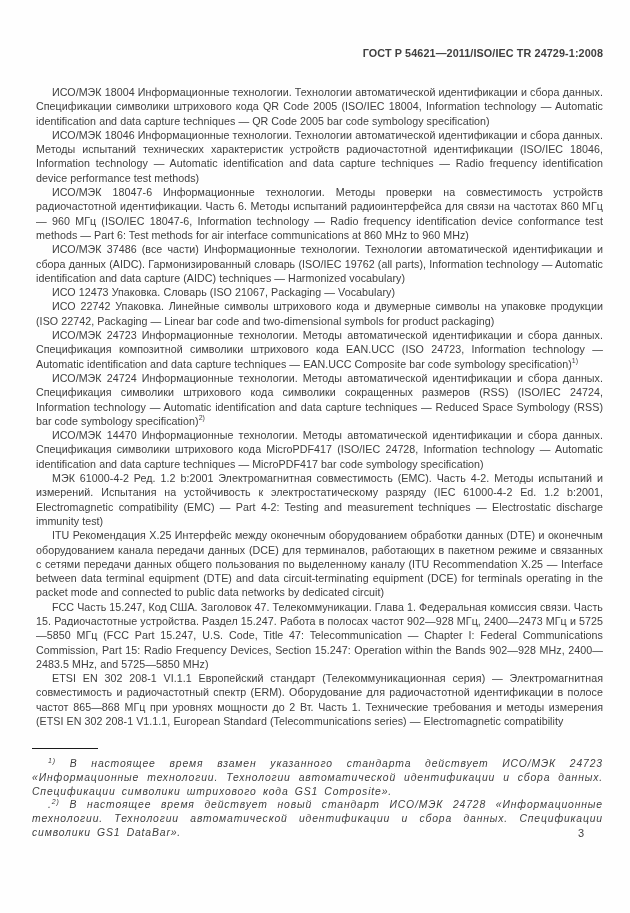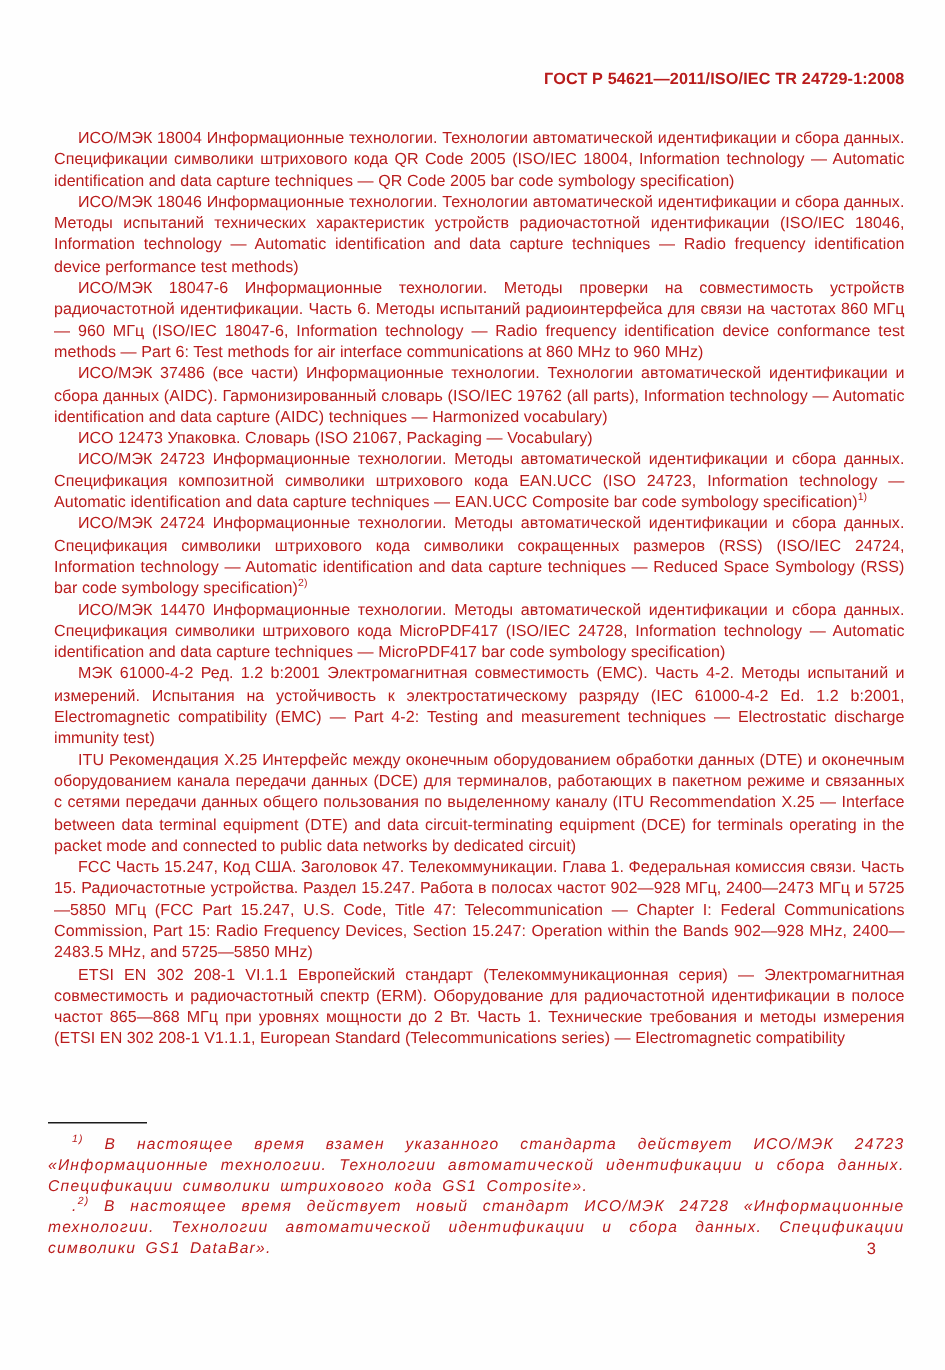--- a/index.html
+++ b/index.html
@@ -6,21 +6,21 @@
     margin: 0;
     padding: 0;
     background: #e8e8e8;
   }
   .page {
     position: relative;
     width: 630px;
     height: 913px;
     background: #fefefe;
     font-family: "Liberation Sans", sans-serif;
-    color: #b91c1c;
+    color: #404040;
     overflow: hidden;
     margin: 0 auto;
   }
   .doc-header {
     position: absolute;
     top: 47px;
     left: 32px;
     right: 27px;
     text-align: right;
     font-weight: bold;
@@ -86,20 +86,21 @@
   <header class="doc-header">
     <span>ГОСТ Р 54621—2011/ISO/IEC TR 24729-1:2008</span>
   </header>
 
   <main class="doc-body" id="references">
       <p class="ref">ИСО/МЭК 18004 Информационные технологии. Технологии автоматической идентификации и сбора данных. Спецификации символики штрихового кода QR Code 2005 (ISO/IEC 18004, Information technology — Automatic identification and data capture techniques — QR Code 2005 bar code symbology specification)</p>
       <p class="ref">ИСО/МЭК 18046 Информационные технологии. Технологии автоматической идентификации и сбора данных. Методы испытаний технических характеристик устройств радиочастотной идентификации (ISO/IEC 18046, Information technology — Automatic identification and data capture techniques — Radio frequency identification device performance test methods)</p>
       <p class="ref">ИСО/МЭК 18047-6 Информационные технологии. Методы проверки на совместимость устройств радиочастотной идентификации. Часть 6. Методы испытаний радиоинтерфейса для связи на частотах 860 МГц — 960 МГц (ISO/IEC 18047-6, Information technology — Radio frequency identification device conformance test methods — Part 6: Test methods for air interface communications at 860 MHz to 960 MHz)</p>
       <p class="ref">ИСО/МЭК 37486 (все части) Информационные технологии. Технологии автоматической идентификации и сбора данных (AIDC). Гармонизированный словарь (ISO/IEC 19762 (all parts), Information technology — Automatic identification and data capture (AIDC) techniques — Harmonized vocabulary)</p>
       <p class="ref">ИСО 12473 Упаковка. Словарь (ISO 21067, Packaging — Vocabulary)</p>
+      <p class="ref">ИСО 22742 Упаковка. Линейные символы штрихового кода и двумерные символы на упаковке продукции (ISO 22742, Packaging — Linear bar code and two-dimensional symbols for product packaging)</p>
       <p class="ref">ИСО/МЭК 24723 Информационные технологии. Методы автоматической идентификации и сбора данных. Спецификация композитной символики штрихового кода EAN.UCC (ISO 24723, Information technology — Automatic identification and data capture techniques — EAN.UCC Composite bar code symbology specification)<sup>1)</sup></p>
       <p class="ref">ИСО/МЭК 24724 Информационные технологии. Методы автоматической идентификации и сбора данных. Спецификация символики штрихового кода символики сокращенных размеров (RSS) (ISO/IEC 24724, Information technology — Automatic identification and data capture techniques — Reduced Space Symbology (RSS) bar code symbology specification)<sup>2)</sup></p>
       <p class="ref">ИСО/МЭК 14470 Информационные технологии. Методы автоматической идентификации и сбора данных. Спецификация символики штрихового кода MicroPDF417 (ISO/IEC 24728, Information technology — Automatic identification and data capture techniques — MicroPDF417 bar code symbology specification)</p>
       <p class="ref">МЭК 61000-4-2 Ред. 1.2 b:2001 Электромагнитная совместимость (ЕМС). Часть 4-2. Методы испытаний и измерений. Испытания на устойчивость к электростатическому разряду (IEC 61000-4-2 Ed. 1.2 b:2001, Electromagnetic compatibility (EMC) — Part 4-2: Testing and measurement techniques — Electrostatic discharge immunity test)</p>
       <p class="ref">ITU Рекомендация Х.25 Интерфейс между оконечным оборудованием обработки данных (DTE) и оконечным оборудованием канала передачи данных (DCE) для терминалов, работающих в пакетном режиме и связанных с сетями передачи данных общего пользования по выделенному каналу (ITU Recommendation X.25 — Interface between data terminal equipment (DTE) and data circuit-terminating equipment (DCE) for terminals operating in the packet mode and connected to public data networks by dedicated circuit)</p>
       <p class="ref">FCC Часть 15.247, Код США. Заголовок 47. Телекоммуникации. Глава 1. Федеральная комиссия связи. Часть 15. Радиочастотные устройства. Раздел 15.247. Работа в полосах частот 902—928 МГц, 2400—2473 МГц и 5725—5850 МГц (FCC Part 15.247, U.S. Code, Title 47: Telecommunication — Chapter I: Federal Communications Commission, Part 15: Radio Frequency Devices, Section 15.247: Operation within the Bands 902—928 MHz, 2400—2483.5 MHz, and 5725—5850 MHz)</p>
       <p class="ref">ETSI EN 302 208-1 VI.1.1 Европейский стандарт (Телекоммуникационная серия) — Электромагнитная совместимость и радиочастотный спектр (ERM). Оборудование для радиочастотной идентификации в полосе частот 865—868 МГц при уровнях мощности до 2 Вт. Часть 1. Технические требования и методы измерения (ETSI EN 302 208-1 V1.1.1, European Standard (Telecommunications series) — Electromagnetic compatibility</p>
     </main>
 
   <div class="footnote-rule"></div>

